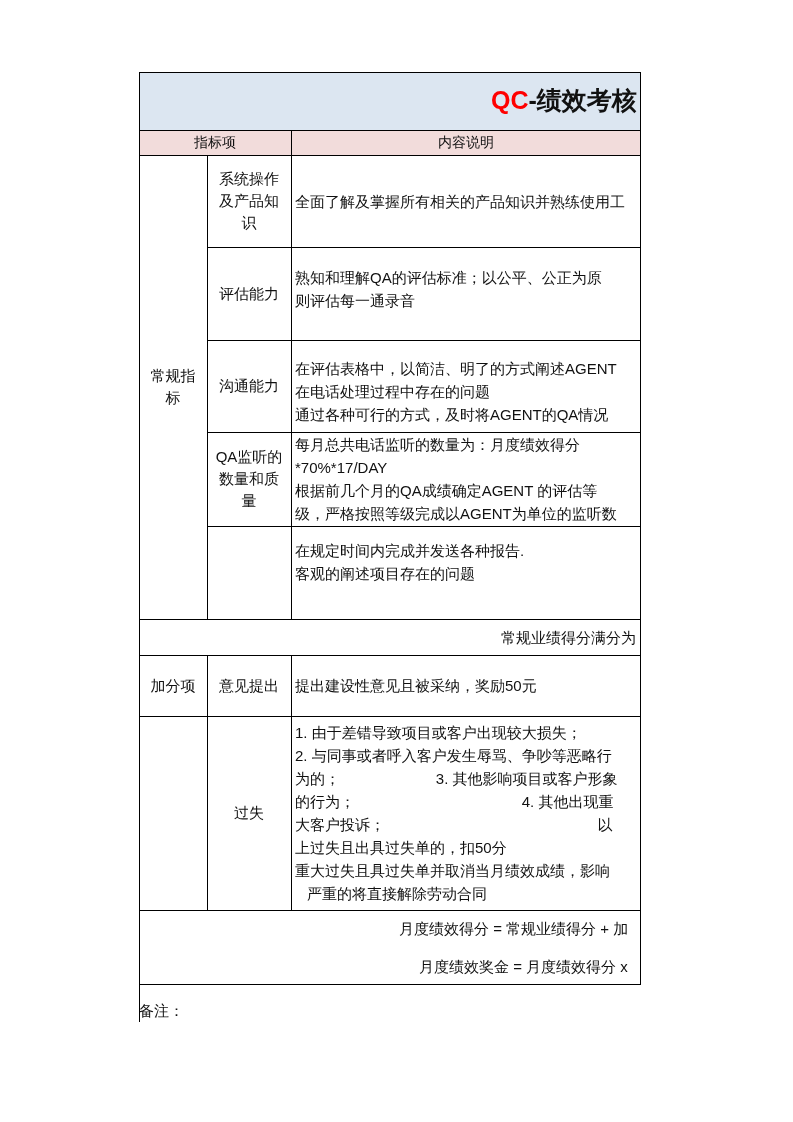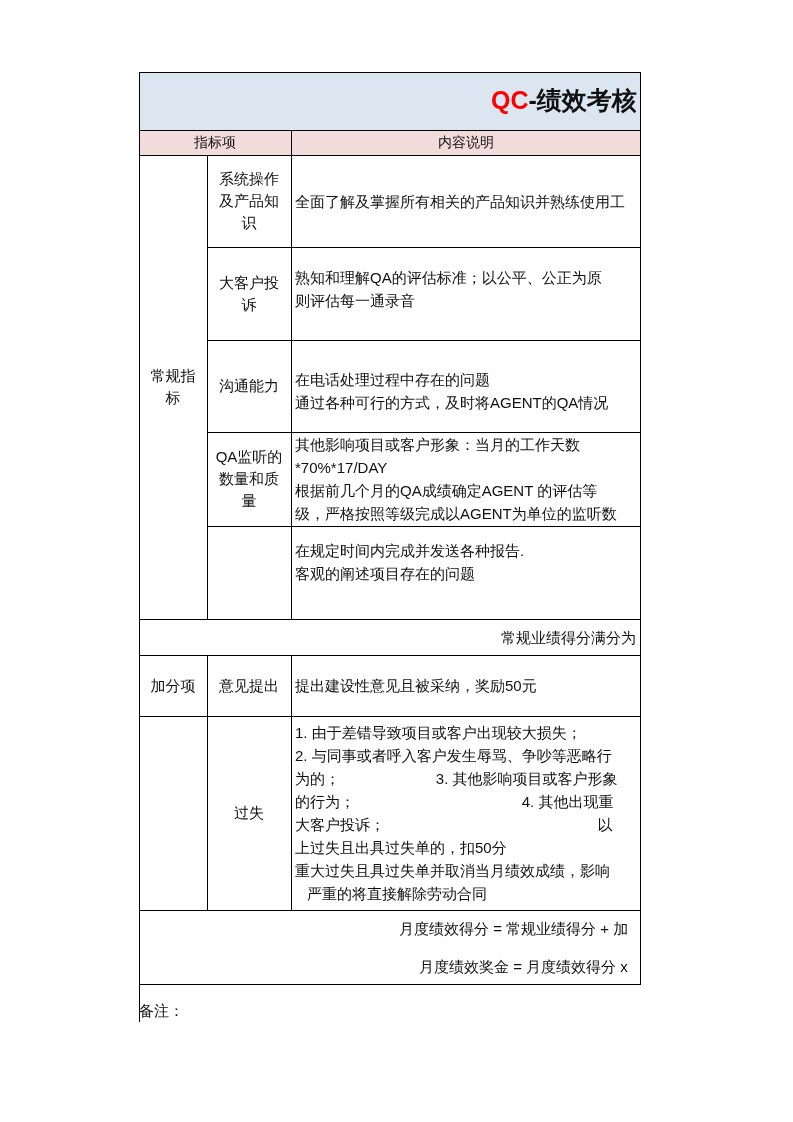--- a/index.html
+++ b/index.html
@@ -32,35 +32,36 @@
   <div class="hdr-text" style="left:0;width:152px;">指标项</div>
   <div class="hdr-text" style="left:152px;width:350px;">内容说明</div>
 
   <div class="cell center" style="left:0;top:83px;width:68px;height:464px;padding:0 6px;font-size:15px;">常规指标</div>
 
   <div class="cell center" style="left:68px;top:83px;width:84px;height:92px;padding:0 6px;font-size:15px;">系统操作及产品知识</div>
   <div class="cell desc" style="left:152px;top:83px;width:350px;height:92px;font-size:15px;">
     <div>全面了解及掌握所有相关的产品知识并熟练使用工</div>
   </div>
 
-  <div class="cell center" style="left:68px;top:175px;width:84px;height:93px;padding:0 6px;font-size:15px;">大客户投诉</div>
+  <div class="cell center" style="left:68px;top:175px;width:84px;height:93px;padding:0 6px;font-size:15px;">评估能力</div>
   <div class="cell desc" style="left:152px;top:175px;width:350px;height:93px;font-size:15px;padding-bottom:10px;">
     <div>熟知和理解QA的评估标准；以公平、公正为原</div>
     <div>则评估每一通录音</div>
   </div>
 
   <div class="cell center" style="left:68px;top:268px;width:84px;height:92px;padding:0 6px;font-size:15px;">沟通能力</div>
   <div class="cell desc" style="left:152px;top:268px;width:350px;height:92px;font-size:15px;padding-top:10px;">
+    <div>在评估表格中，以简洁、明了的方式阐述AGENT</div>
     <div>在电话处理过程中存在的问题</div>
     <div>通过各种可行的方式，及时将AGENT的QA情况</div>
   </div>
 
   <div class="cell center" style="left:68px;top:360px;width:84px;height:94px;padding:0 6px;font-size:15px;">QA监听的数量和质量</div>
   <div class="cell desc" style="left:152px;top:360px;width:350px;height:94px;font-size:15px;">
-    <div>其他影响项目或客户形象：当月的工作天数</div>
+    <div>每月总共电话监听的数量为：月度绩效得分</div>
     <div>*70%*17/DAY</div>
     <div>根据前几个月的QA成绩确定AGENT 的评估等</div>
     <div>级，严格按照等级完成以AGENT为单位的监听数</div>
   </div>
 
   <div class="cell desc" style="left:152px;top:454px;width:350px;height:93px;font-size:15px;padding-bottom:22px;">
     <div>在规定时间内完成并发送各种报告.</div>
     <div>客观的阐述项目存在的问题</div>
   </div>
 

